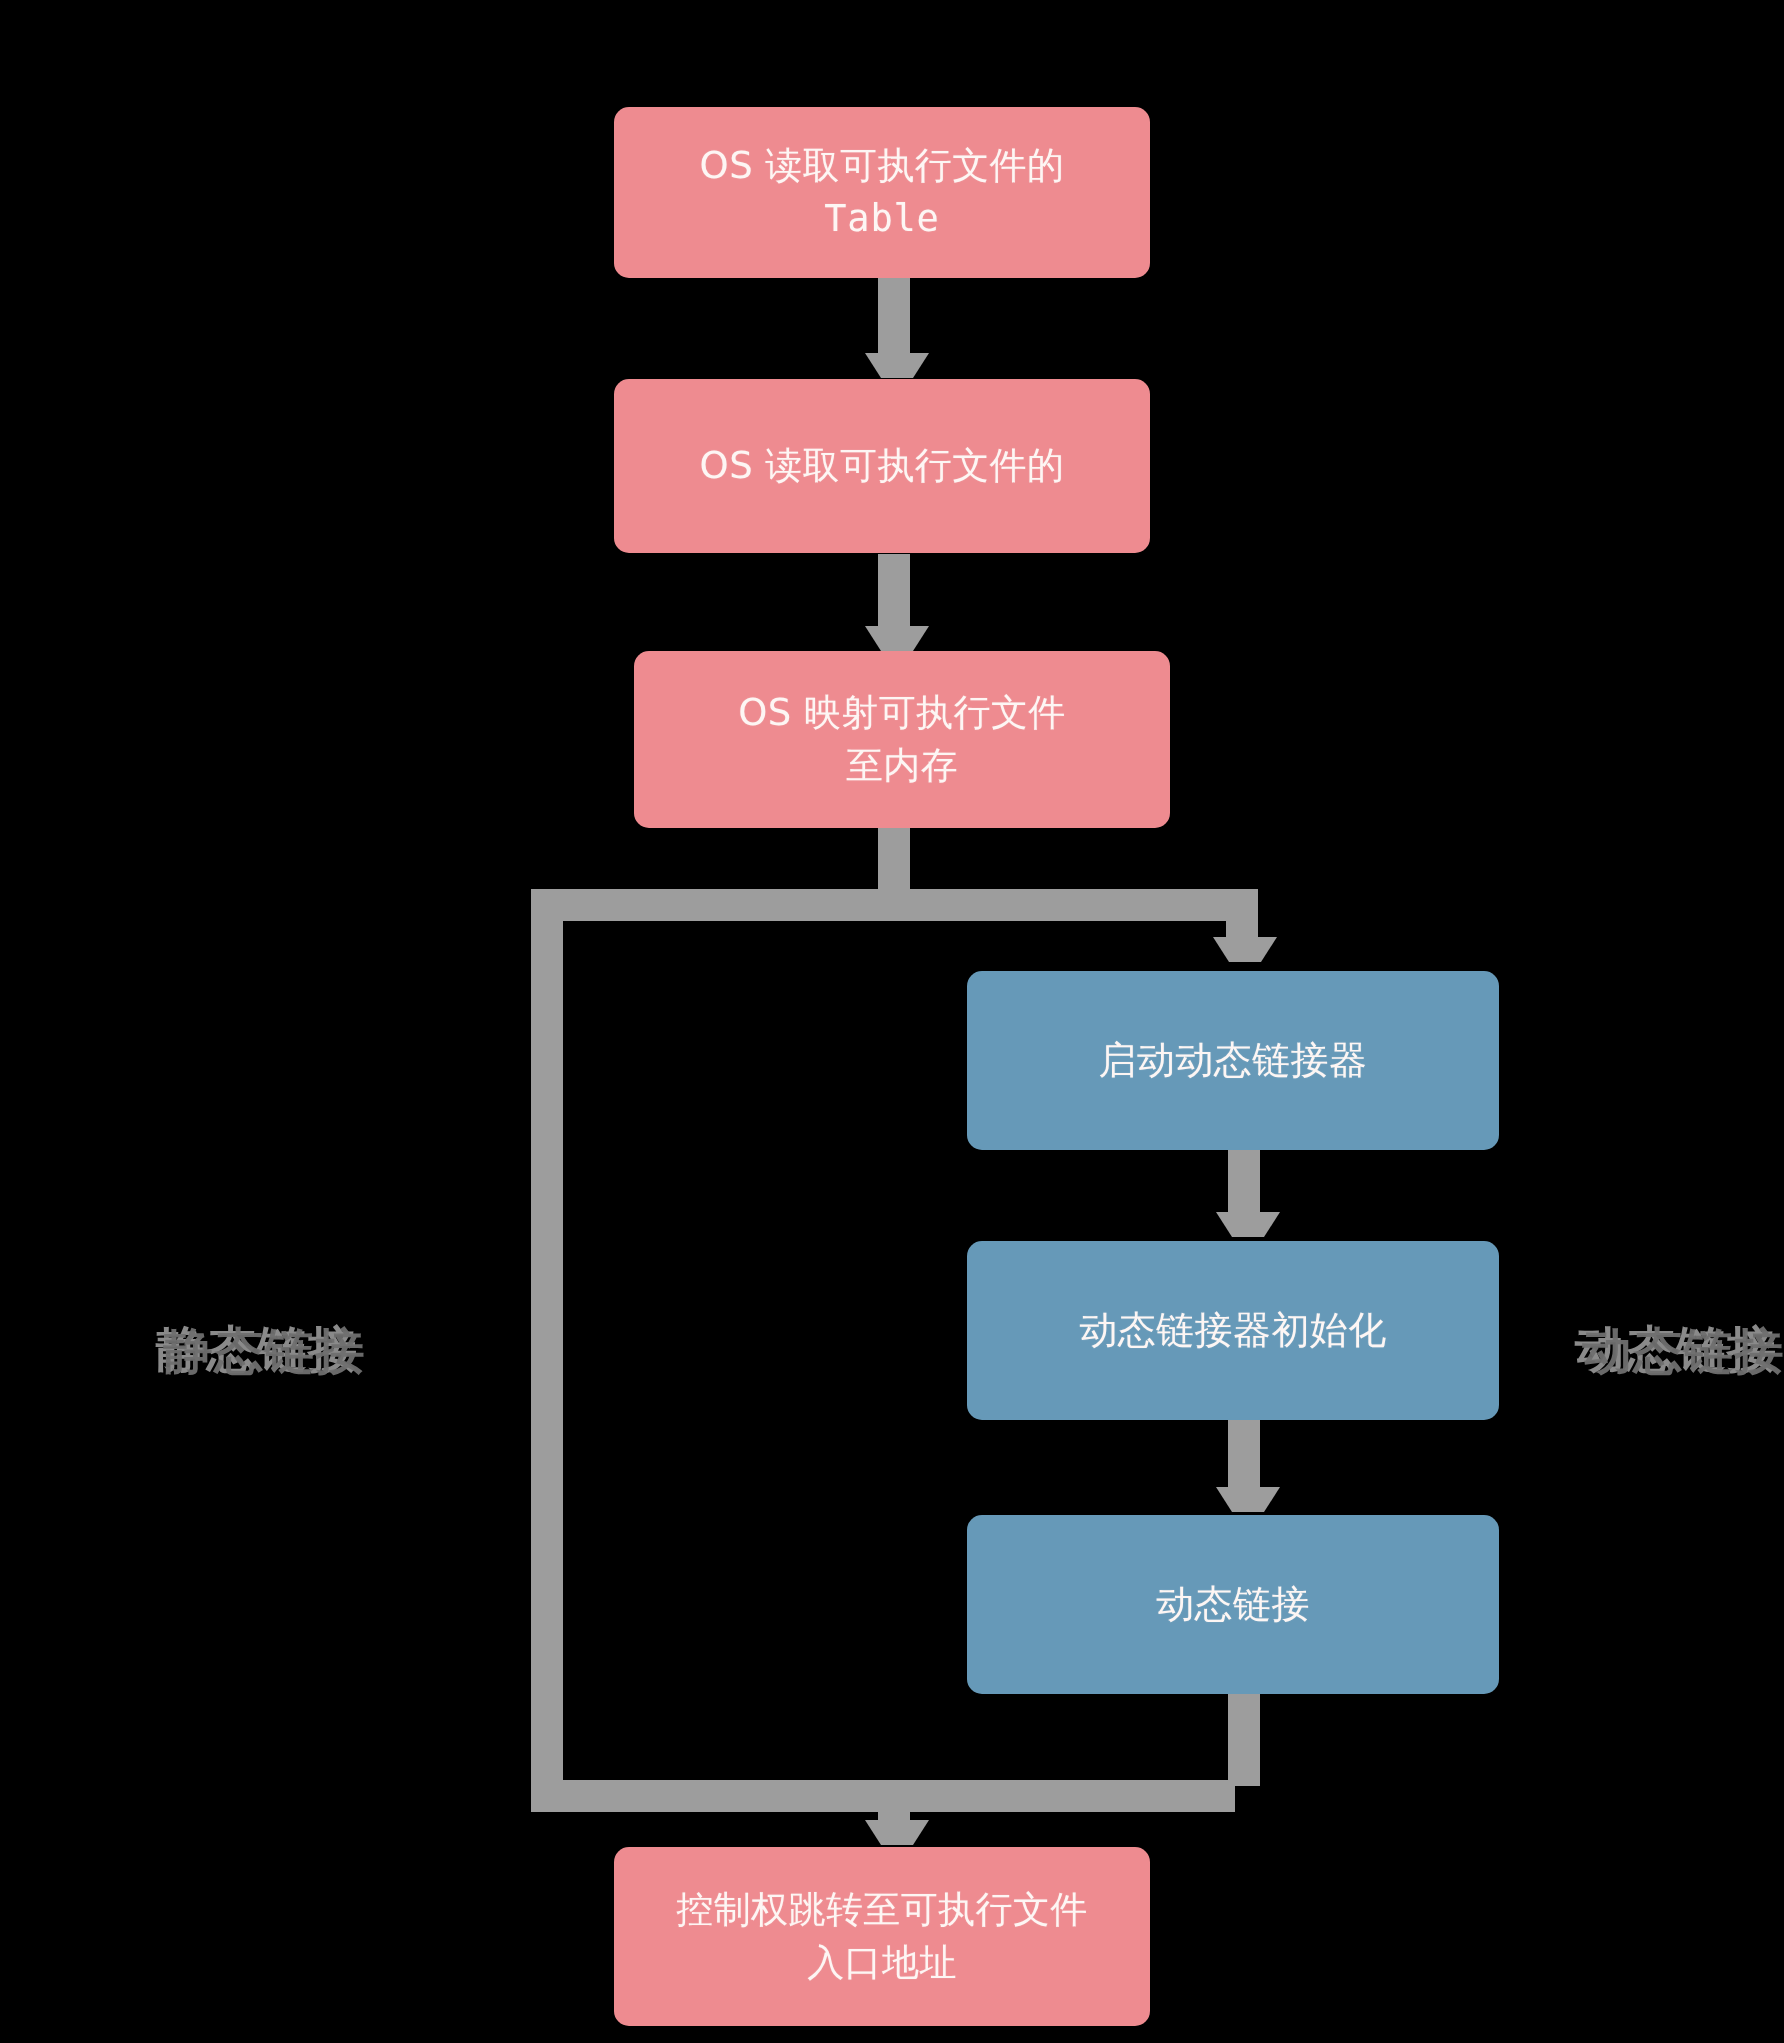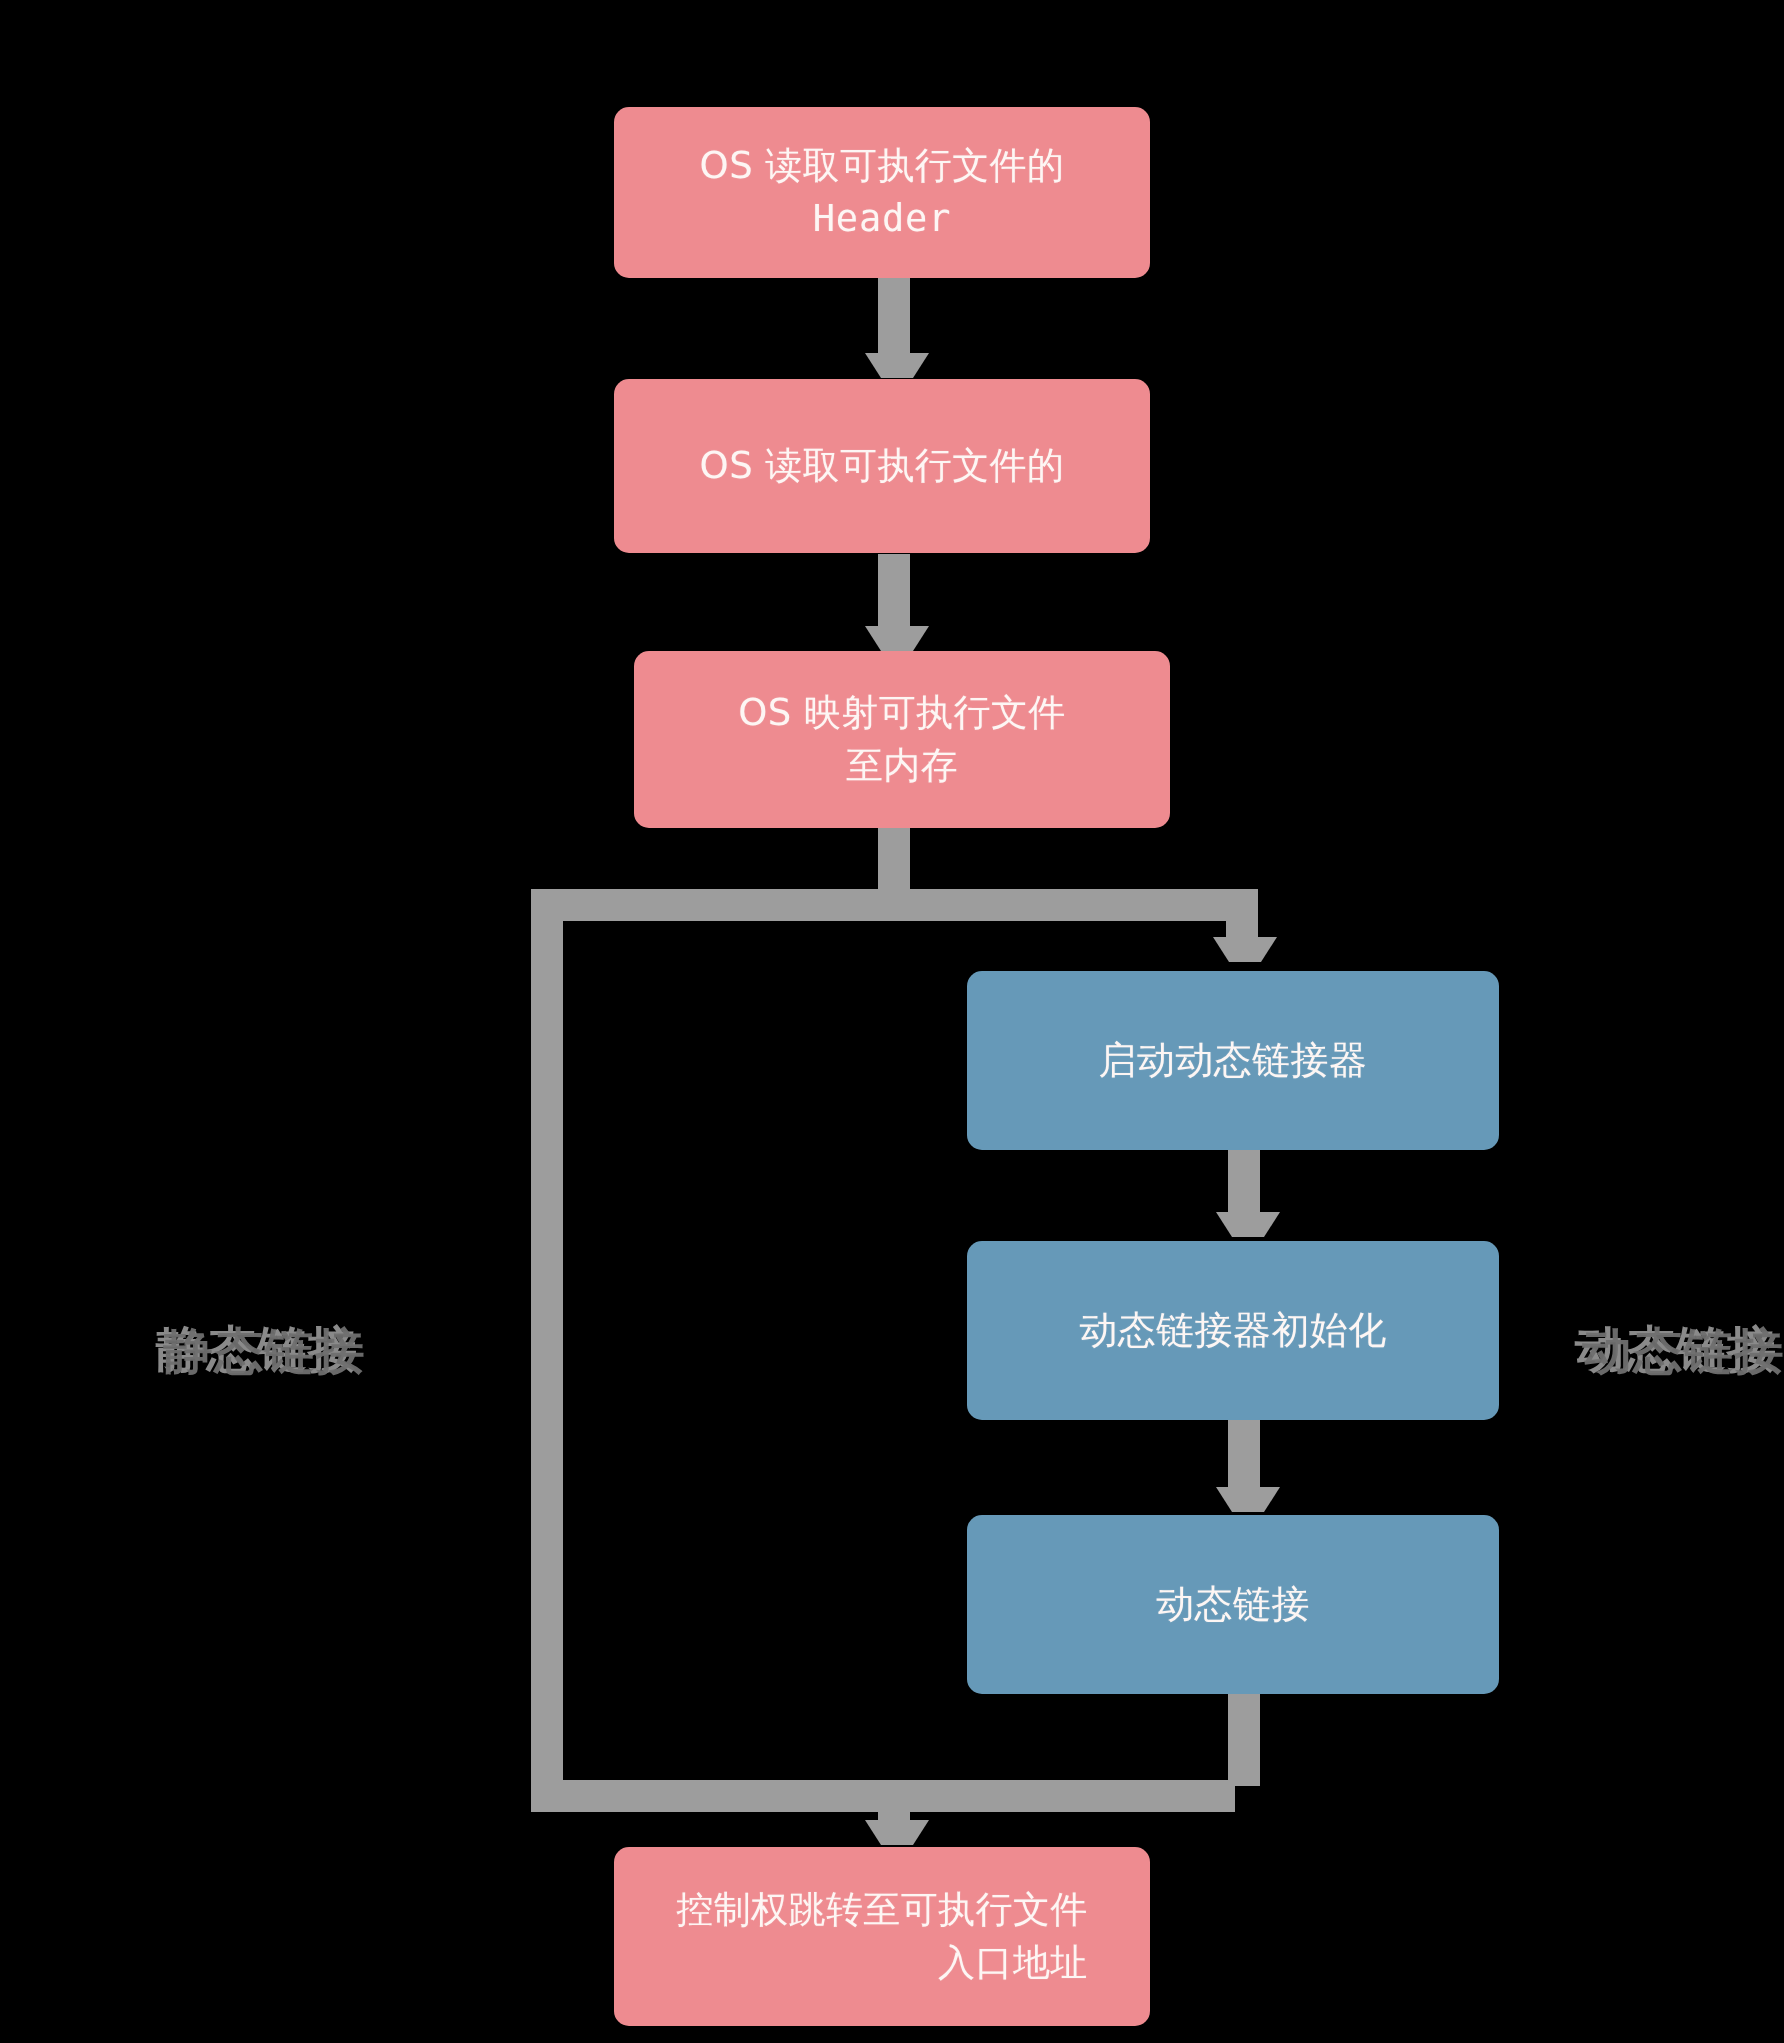--- a/index.html
+++ b/index.html
@@ -40,21 +40,21 @@
     letter-spacing: 0.8px;
   }
 
   
   #n-read-header   { left: 582px;  top: 75px;   width: 536px; height: 171px; font-size: 37px; }
   #n-read-pht      { left: 582px;  top: 347px;  width: 536px; height: 174px; font-size: 37px; }
   #n-map-mem       { left: 602px;  top: 619px;  width: 536px; height: 177px; font-size: 37px; }
   #n-start-linker  { left: 935px; top: 939px; width: 532px; height: 179px; font-size: 38px; }
   #n-linker-init   { left: 935px; top: 1209px; width: 532px; height: 179px; font-size: 38px; }
   #n-dyn-link      { left: 935px; top: 1483px; width: 532px; height: 179px; font-size: 38px; }
-  #n-jump-entry    { left: 582px;  top: 1815px; width: 536px; height: 179px; font-size: 37px; text-align: right; }
+  #n-jump-entry    { left: 582px;  top: 1815px; width: 536px; height: 179px; font-size: 37px; }
 
   
   .edge {
     position: absolute;
     background: #9d9d9d;
   }
   .v { width: 7.5px; }
   .h { height: 7.5px; }
 
   
@@ -114,21 +114,21 @@
   <div class="arrow" style="left:1184px; top:1455px;"></div>
 
   <div class="edge v" style="left:1196px; top:1661px; height:93px;"></div>
 
   <div class="edge h" style="left:499px; top:1748px; width:704px;"></div>
 
   <div class="edge v" style="left:846px; top:1748px; height:42px;"></div>
   <div class="arrow" style="left:833px; top:1788px;"></div>
 
   <div class="node pink" id="n-read-header">
-    <span class="txt"><span>OS 读取可执行文件的</span><br><span class="mono-line">Header</span></span>
+    <span class="txt"><span>OS 读取可执行文件的</span><br><span class="mono-line">Table</span></span>
   </div>
 
   <div class="node pink" id="n-read-pht">
     <span class="txt"><span>OS 读取可执行文件的</span><br></span>
   </div>
 
   <div class="node pink" id="n-map-mem">
     <span class="txt"><span>OS 映射可执行文件</span><br><span>至内存</span></span>
   </div>
 

